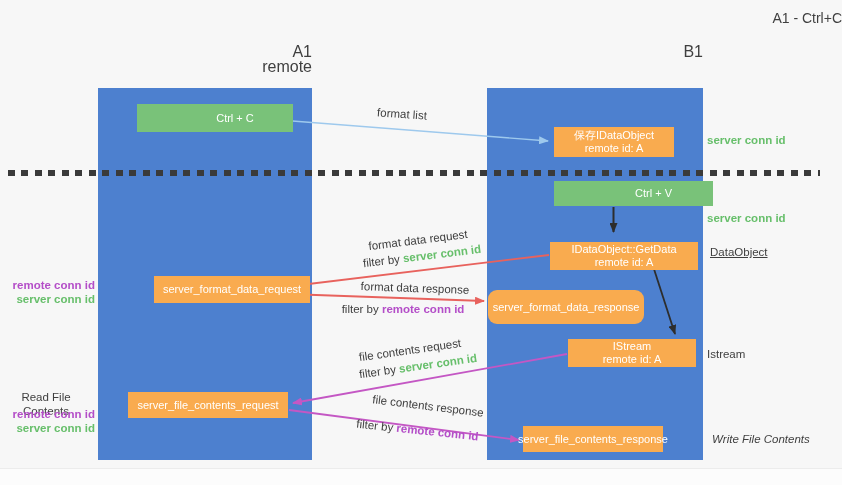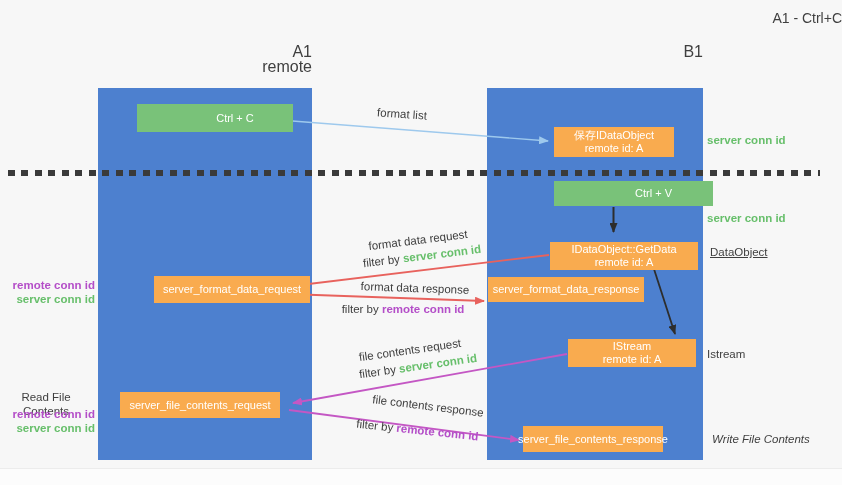--- a/index.html
+++ b/index.html
@@ -92,30 +92,30 @@
 
   <div class="box orange" style="left:550px;top:242px;width:148px;height:28px;">
     <span>IDataObject::GetData</span>
     <span>remote id: A</span>
   </div>
 
   <div class="box orange" style="left:131px;top:276px;width:156px;height:27px;margin-left:23px;">
     <span>server_format_data_request</span>
   </div>
 
-  <div class="box orange" style="left:488px;top:277px;width:156px;height:25px;">
+  <div class="box orange" style="left:488px;top:290px;width:156px;height:34px;border-radius:9px;">
     <span>server_format_data_response</span>
   </div>
 
   <div class="box orange" style="left:568px;top:339px;width:128px;height:28px;">
     <span>IStream</span>
     <span>remote id: A</span>
   </div>
 
-  <div class="box orange" style="left:120px;top:392px;width:160px;height:26px;">
+  <div class="box orange" style="left:128px;top:392px;width:160px;height:26px;">
     <span>server_file_contents_request</span>
   </div>
 
   <div class="box orange" style="left:523px;top:426px;width:140px;height:26px;">
     <span>server_file_contents_response</span>
   </div>
 
   <div class="mid" style="left:352px;top:108px;width:100px;transform:rotate(4deg);">format list</div>
 
   <div class="mid" style="left:362px;top:234px;width:112px;transform:rotate(-7deg);">format data request</div>

